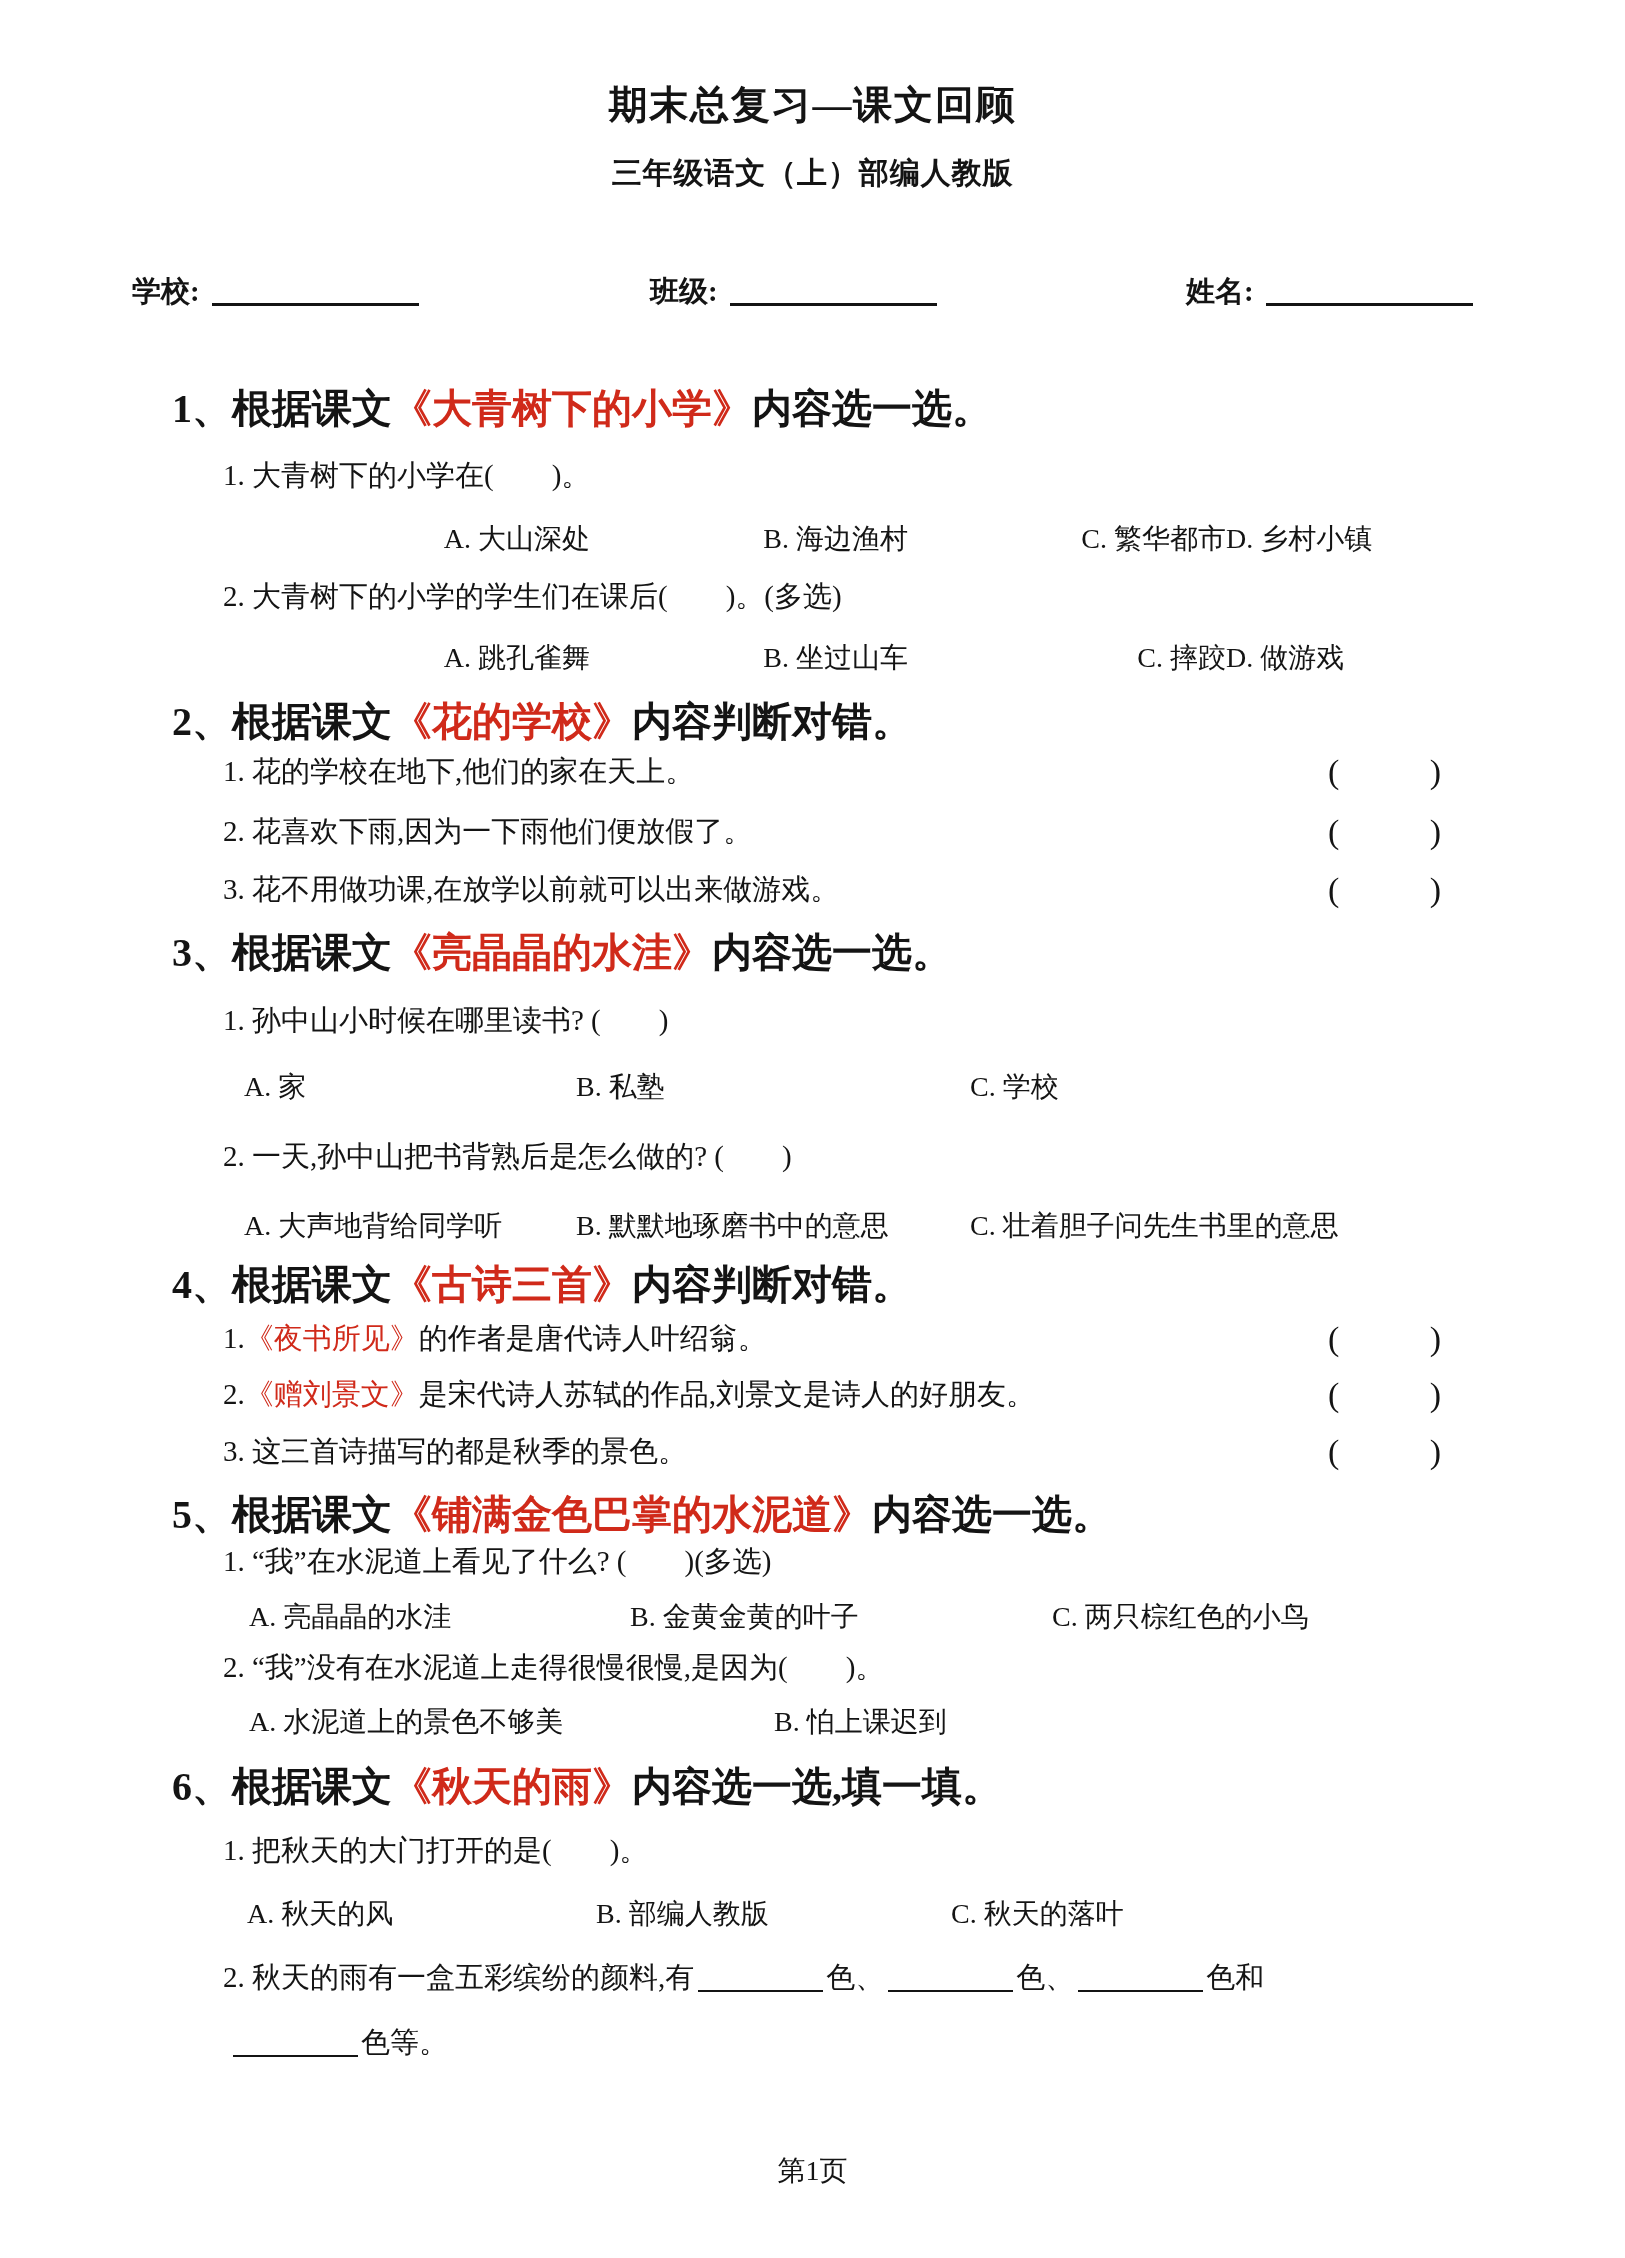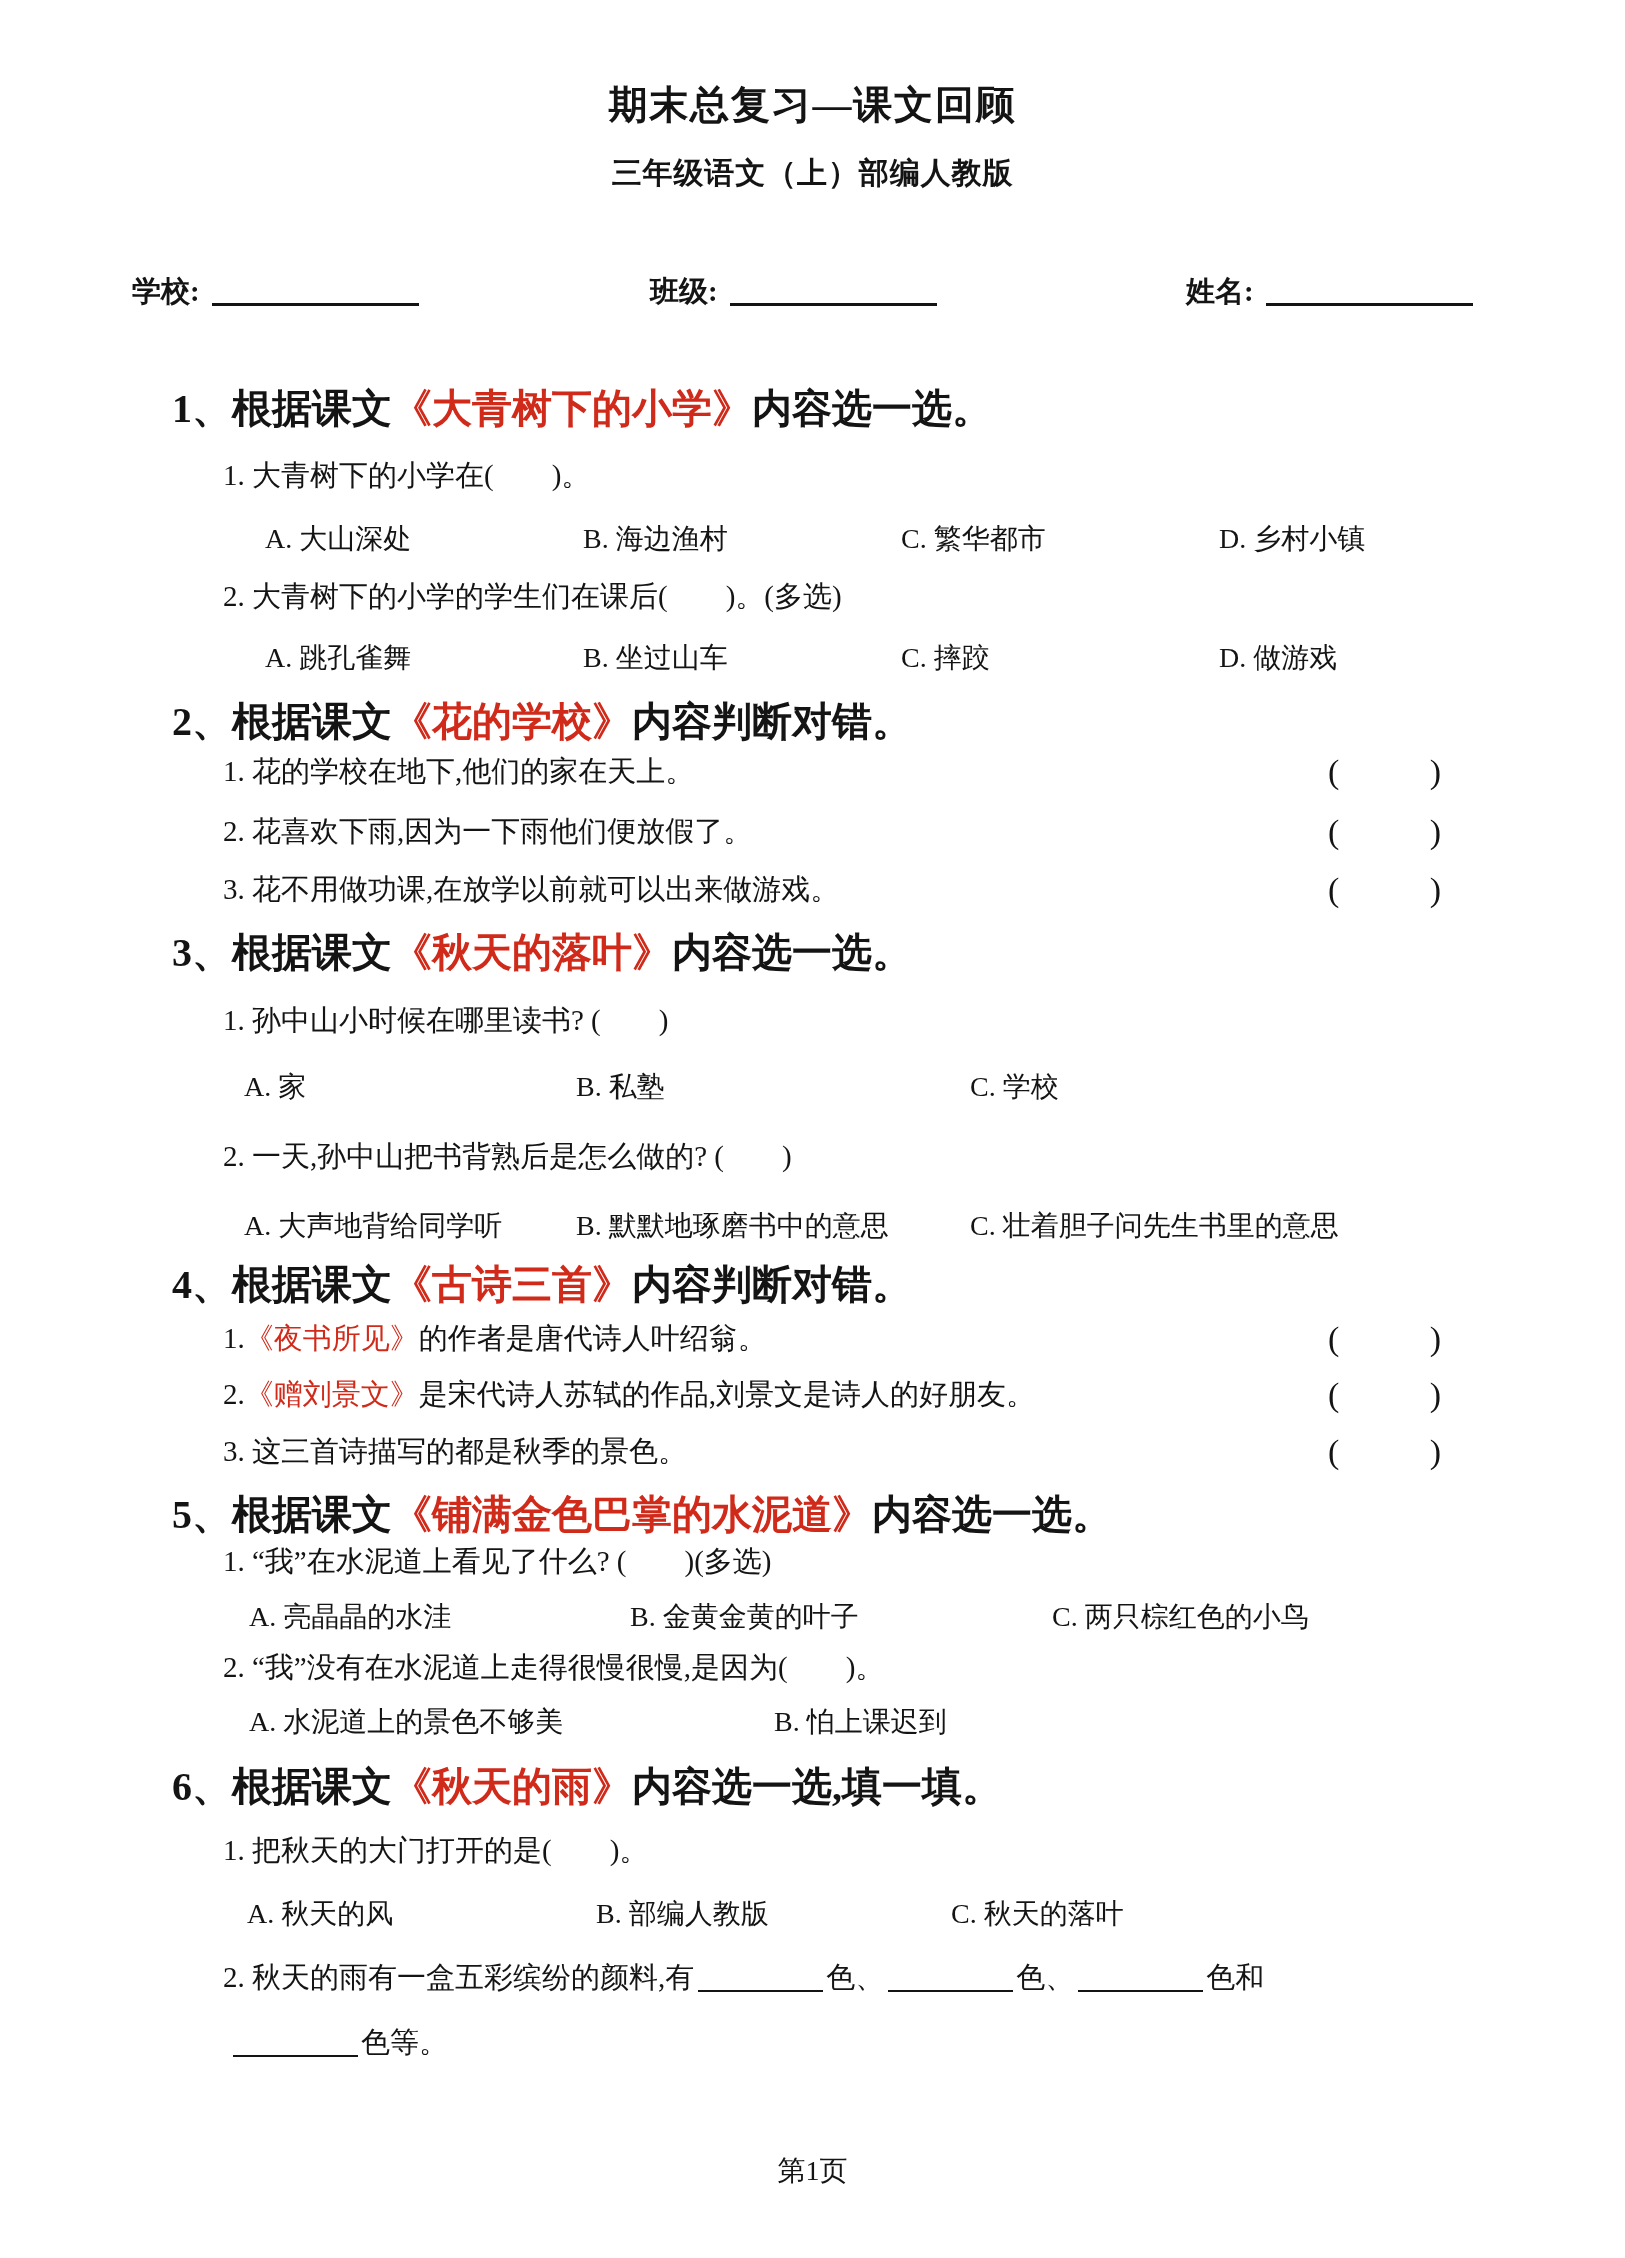--- a/index.html
+++ b/index.html
@@ -28,21 +28,21 @@
   .qhead{left:172px;font-size:40px;font-weight:700;}
   .book{color:#d02a1a;}
   .sub{left:223px;font-size:29px;}
   .tf{left:0;width:1625px;font-size:29px;}
   .tf .tf-text{margin-left:223px;}
   .tf .tf-marks{position:absolute;left:1328px;top:-1.8px;width:113px;
     display:flex;justify-content:space-between;font-size:34px;}
 
   .opts{display:flex;font-size:28px;}
   .opt{flex:0 0 auto;}
-  .o-q1{left:265px;}
+  .o-q1{left:272px;text-align:right;}
   .o-q1 .opt:nth-child(1){width:318px;}
   .o-q1 .opt:nth-child(2){width:318px;}
   .o-q1 .opt:nth-child(3){width:318px;}
   .o-3a{left:244px;}
   .o-3a .opt:nth-child(1){width:332px;}
   .o-3a .opt:nth-child(2){width:394px;}
   .o-q5a{left:249px;}
   .o-q5a .opt:nth-child(1){width:381px;}
   .o-q5a .opt:nth-child(2){width:422px;}
   .o-q5b{left:249px;}
@@ -117,21 +117,21 @@
   </div>
   <div class="row tf r-q2i3">
     <span class="tf-text">3. 花不用做功课,在放学以前就可以出来做游戏。</span>
     <span class="tf-marks">
         <span>(</span>
         <span>)</span>
       </span>
   </div>
 
   <div class="row qhead r-q3h">
-    <span>3、根据课文</span><span class="book">《秋天的落叶》</span><span>内容选一选。</span>
+    <span>3、根据课文</span><span class="book">《亮晶晶的水洼》</span><span>内容选一选。</span>
   </div>
   <div class="row sub r-q3s1">1. 孙中山小时候在哪里读书? (　　)</div>
   <div class="row opts o-3a r-q3o1">
     <span class="opt">A. 家</span>
     <span class="opt">B. 私塾</span>
     <span class="opt">C. 学校</span>
   </div>
   <div class="row sub r-q3s2">2. 一天,孙中山把书背熟后是怎么做的? (　　)</div>
   <div class="row opts o-3a r-q3o2">
     <span class="opt">A. 大声地背给同学听</span>

